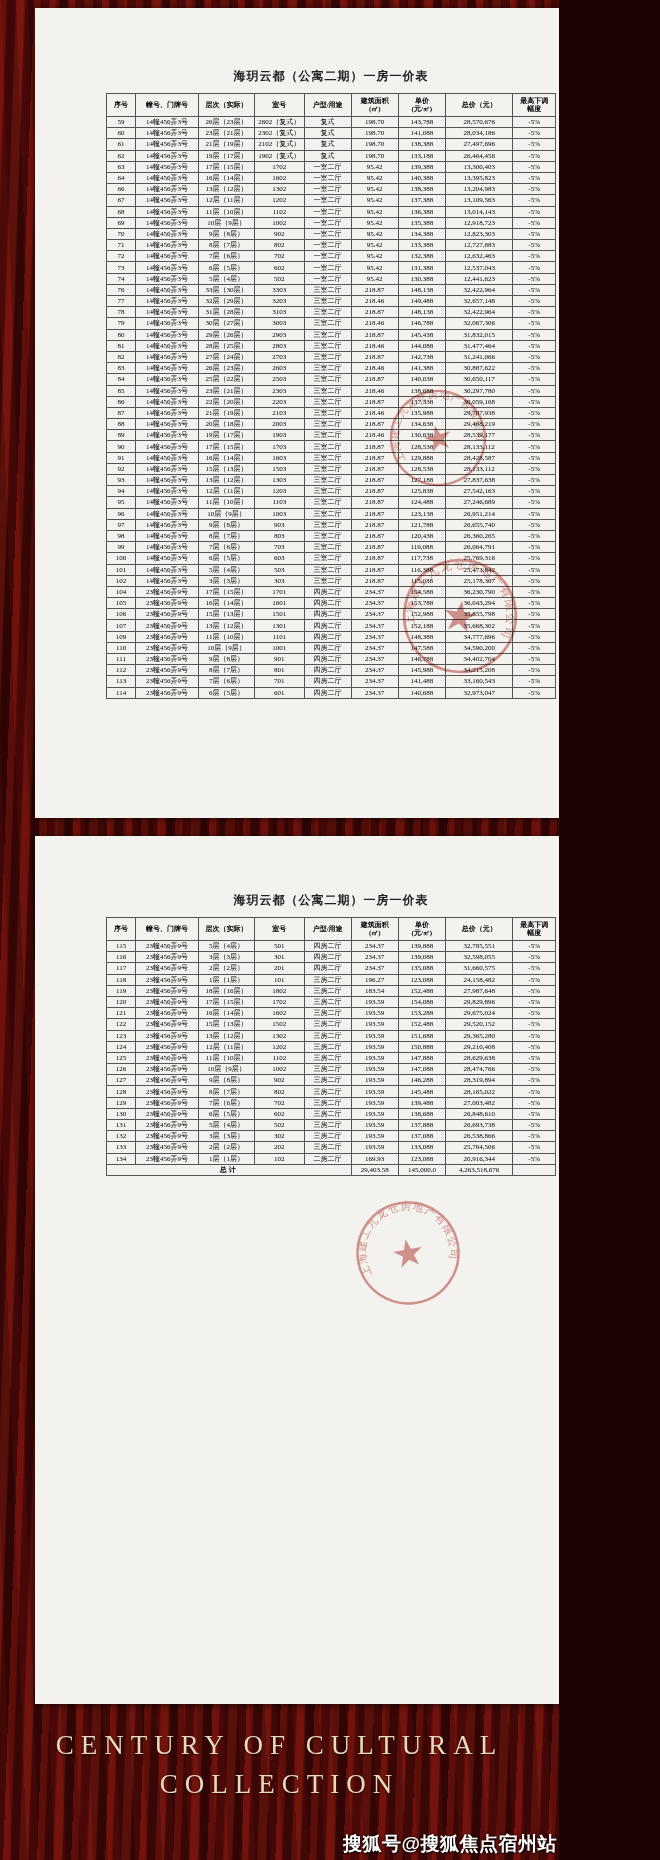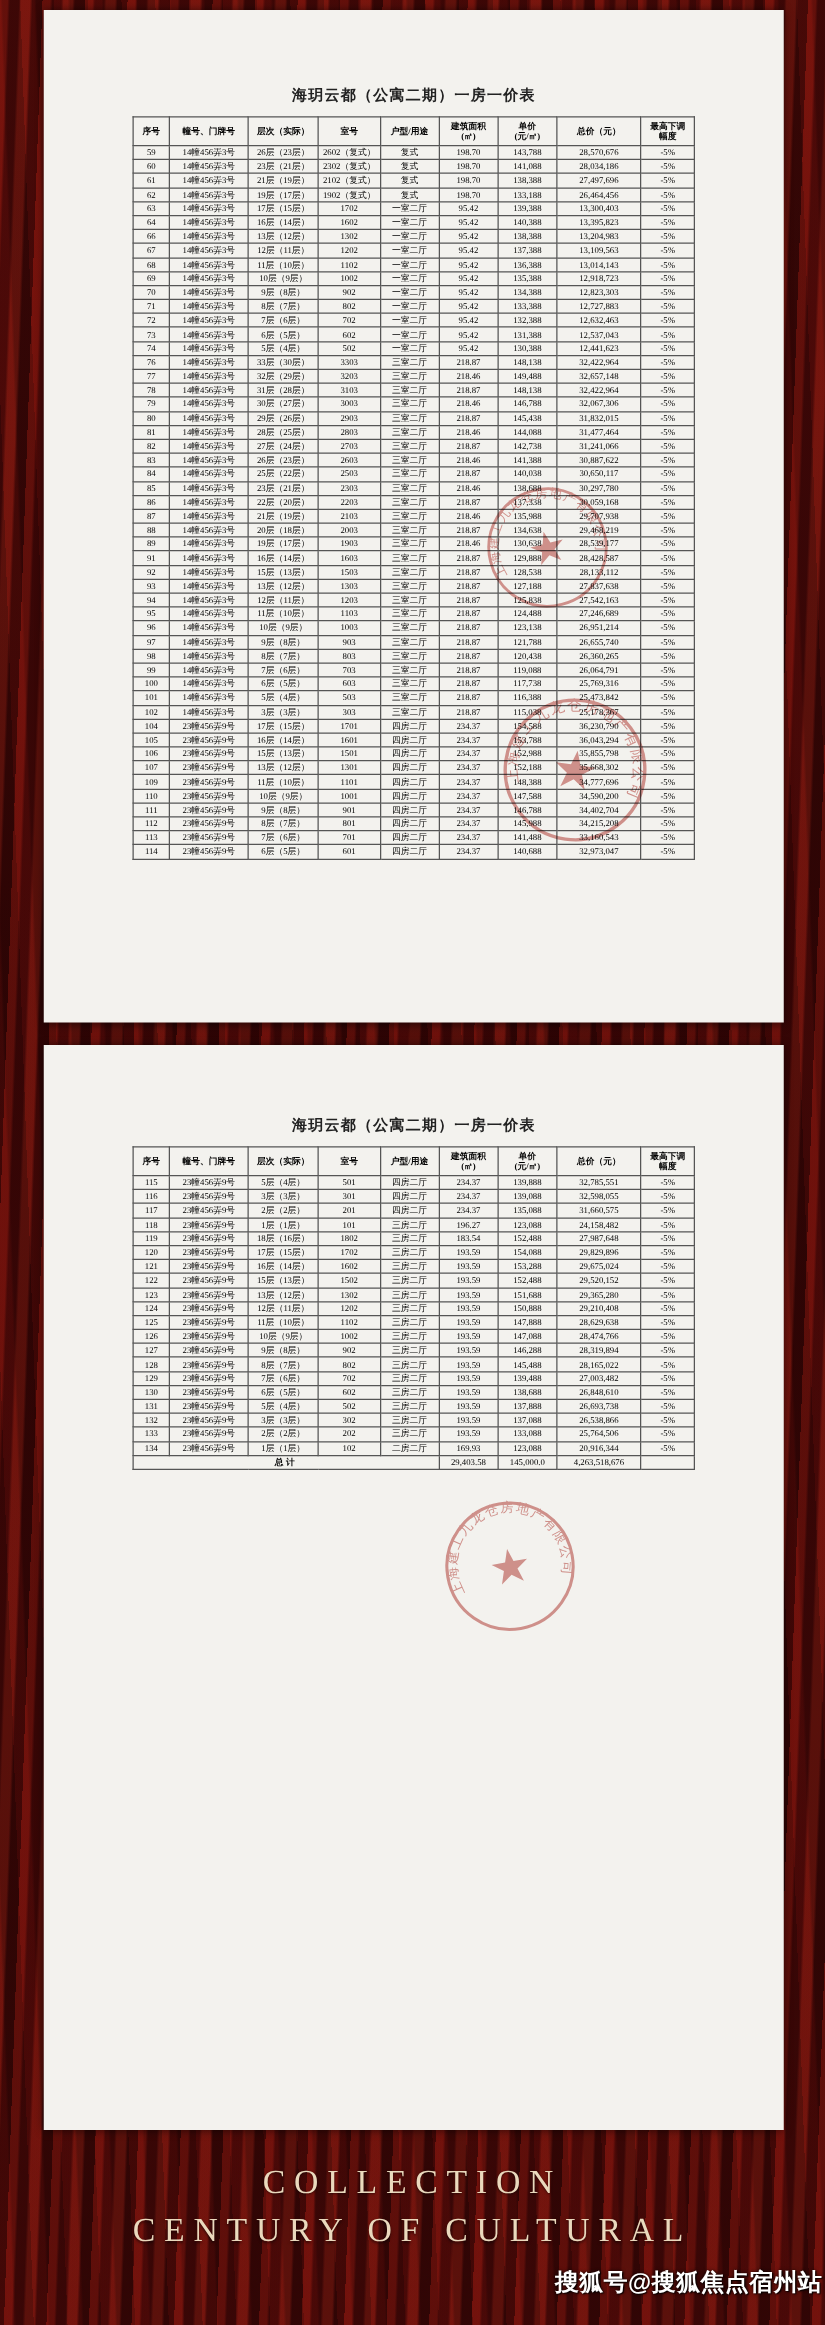--- a/index.html
+++ b/index.html
@@ -1,17 +1,17 @@
 <!DOCTYPE html>
 <html><head>
 <meta charset="utf-8">
 <style>
   html,body{margin:0;padding:0;background:#1c0303;}
   .canvas{
-    position:relative;width:660px;height:1860px;overflow:hidden;
+    position:relative;width:559px;height:1860px;overflow:hidden;
     font-family:"Liberation Serif","DejaVu Serif",serif;
     background:
       repeating-linear-gradient(92deg, rgba(146,26,16,.42) 0 6px, rgba(56,6,6,.52) 8px 15px, rgba(176,42,24,.28) 17px 24px, rgba(40,4,4,.5) 26px 34px),
       repeating-linear-gradient(88deg, rgba(122,18,12,.35) 0 11px, rgba(30,3,3,.4) 13px 27px),
       linear-gradient(180deg,#5a0d0a,#3f0707 45%,#4c0908);
   }
   .sheet{position:absolute;left:35px;width:592px;background:#f3f2ee;box-shadow:0 1px 7px rgba(0,0,0,.6);}
   .sheet-1{top:8px;height:810px;}
   .sheet-2{top:836px;height:868px;}
   .doc-title{margin:0;text-align:center;font-size:12px;font-weight:bold;color:#222;letter-spacing:1px;}
@@ -31,21 +31,21 @@
   .stamp svg{width:100%;height:100%;display:block;}
   .stamp text{fill:currentColor;}
   .seal-arc{font-size:13px;letter-spacing:1.5px;}
   .seal-star{font-size:46px;}
   .stamp-a{left:385px;top:385px;width:106px;height:106px;transform:rotate(-14deg);}
   .stamp-b{left:397px;top:553px;width:126px;height:126px;transform:rotate(8deg);}
   .stamp-c{left:351px;top:1196px;width:114px;height:114px;transform:rotate(-10deg);}
   .footer{position:absolute;left:0;right:0;top:1726px;text-align:center;color:#ead9bd;
     font-family:"Liberation Serif","DejaVu Serif",serif;text-shadow:0 1px 2px rgba(0,0,0,.55);}
   .footer-line{font-size:27px;letter-spacing:7px;line-height:1.45;font-weight:400;}
-  .watermark{position:absolute;right:2px;bottom:21px;font-family:"Liberation Sans","DejaVu Sans",sans-serif;
+  .watermark{position:absolute;right:2px;bottom:3px;font-family:"Liberation Sans","DejaVu Sans",sans-serif;
     font-weight:bold;font-size:19px;color:#ffffff;letter-spacing:.5px;
     text-shadow:0 0 3px rgba(0,0,0,.9),1px 1px 1px rgba(0,0,0,.8);}
 </style>
 </head>
 <body>
 
 <div class="canvas">
 
   <section class="sheet sheet-1">
     <h1 class="doc-title">海玥云都（公寓二期）一房一价表</h1>
@@ -388,20 +388,31 @@
           </tr>
           <tr>
             <td>89</td>
             <td>14幢456弄3号</td>
             <td>19层（17层）</td>
             <td>1903</td>
             <td>三室二厅</td>
             <td>218.46</td>
             <td>130,638</td>
             <td>28,539,177</td>
+            <td>-5%</td>
+          </tr>
+          <tr>
+            <td>90</td>
+            <td>14幢456弄3号</td>
+            <td>17层（15层）</td>
+            <td>1703</td>
+            <td>三室二厅</td>
+            <td>218.87</td>
+            <td>128,538</td>
+            <td>28,133,112</td>
             <td>-5%</td>
           </tr>
           <tr>
             <td>91</td>
             <td>14幢456弄3号</td>
             <td>16层（14层）</td>
             <td>1603</td>
             <td>三室二厅</td>
             <td>218.87</td>
             <td>129,888</td>
@@ -924,18 +935,18 @@
   <div class="stamp stamp-c">
       <svg viewBox="0 0 140 140" xmlns="http://www.w3.org/2000/svg">
         <circle cx="70" cy="70" r="62" fill="none" stroke="currentColor" stroke-width="3"></circle>
         <path id="seal-arc-2" d="M 32,104 A 52,52 0 1 1 108,104" fill="none"></path>
         <text class="seal-arc"><textPath href="#seal-arc-2" startOffset="50%" text-anchor="middle">上海建工九龙仓房地产有限公司</textPath></text>
         <text class="seal-star" x="70" y="86" text-anchor="middle">★</text>
       </svg>
     </div>
 
   <footer class="footer">
+    <div class="footer-line">CENTURY OF CULTURAL</div>
     <div class="footer-line">COLLECTION</div>
-    <div class="footer-line">CENTURY OF CULTURAL</div>
   </footer>
 
   <div class="watermark">搜狐号@搜狐焦点宿州站</div>
 </div>
 
 </body></html>

